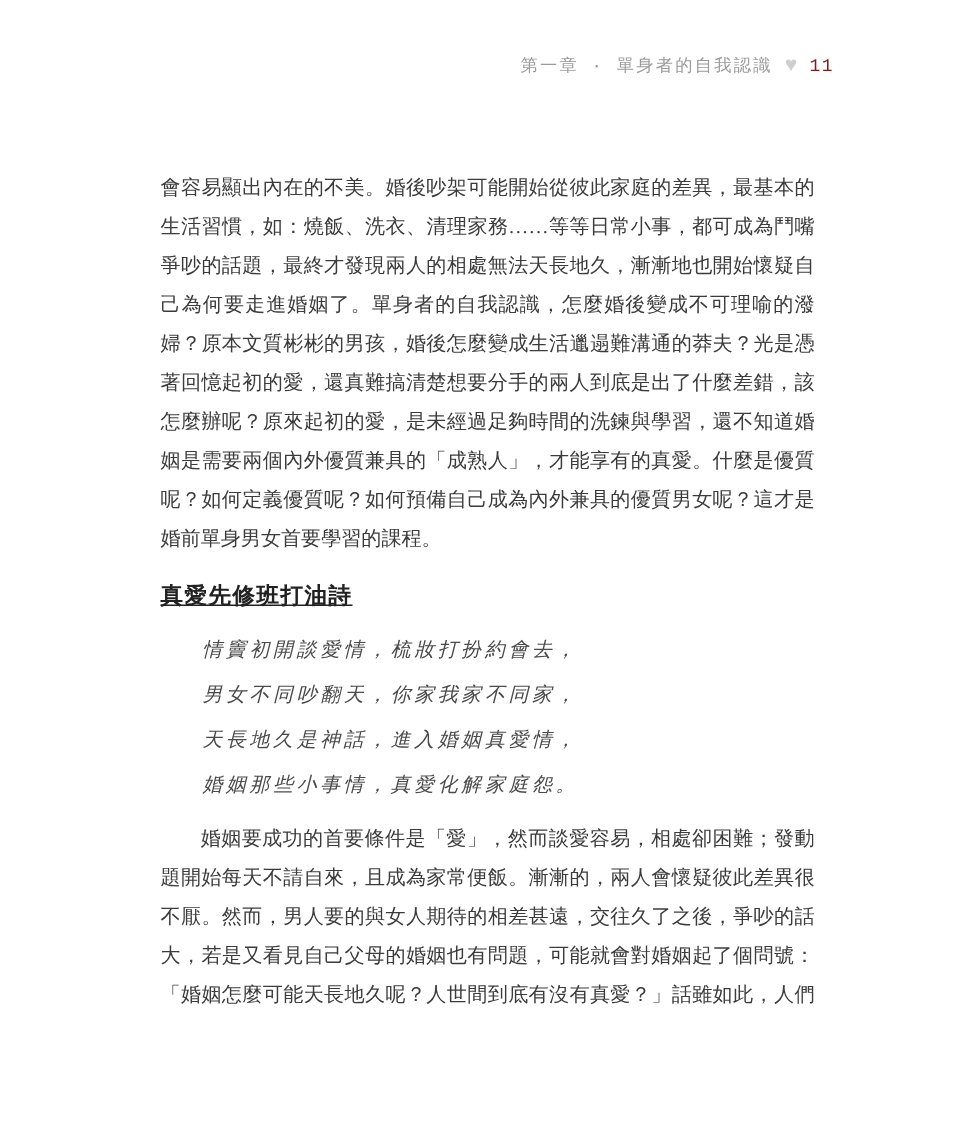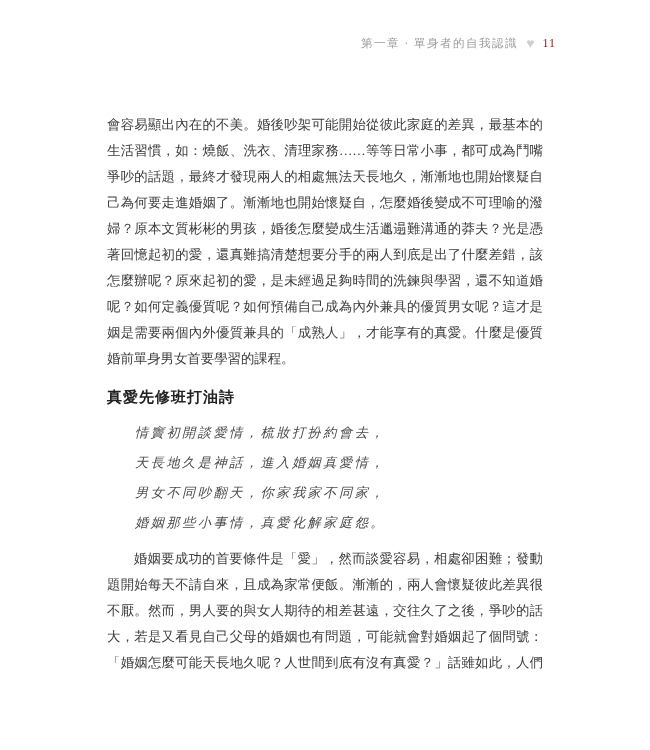--- a/index.html
+++ b/index.html
@@ -15,21 +15,21 @@
     overflow: hidden;
     font-family: "Liberation Serif", serif;
   }
   .running-header {
     position: absolute;
     top: 36px;
     right: 94px;
     display: flex;
     align-items: center;
     gap: 8px;
-    font-family: Liberation Serif, serif;
+    font-family: Liberation Mono, monospace;
     font-size: 11.5px;
     letter-spacing: 1.5px;
     color: #9b9b9b;
   }
   .running-header .heart {
     color: #cfcfcf;
     font-size: 14px;
     letter-spacing: 0;
     line-height: 1;
   }
@@ -62,20 +62,21 @@
     text-indent: 2em;
   }
   .section-heading {
     margin-top: 16px;
     font-family: "Liberation Sans", sans-serif;
     font-size: 15px;
     font-weight: bold;
     color: #222222;
     letter-spacing: 1px;
     height: 24px;
+    text-decoration: underline;
   }
   .poem {
     margin-top: 6px;
     margin-left: 28px;
     font-style: italic;
     color: #4a4a4a;
   }
   .poem .tline {
     text-align: center;
     text-align-last: left;
@@ -98,35 +99,35 @@
     <span class="heart">♥</span>
     <span class="pagenum">11</span>
   </div>
 
   <div class="content">
 
     <div class="bodytext para1">
         <div class="tline">會容易顯出內在的不美。婚後吵架可能開始從彼此家庭的差異，最基本的</div>
         <div class="tline">生活習慣，如：燒飯、洗衣、清理家務……等等日常小事，都可成為鬥嘴</div>
         <div class="tline">爭吵的話題，最終才發現兩人的相處無法天長地久，漸漸地也開始懷疑自</div>
-        <div class="tline">己為何要走進婚姻了。漸漸地也開始懷疑自，怎麼婚後變成不可理喻的潑</div>
+        <div class="tline">己為何要走進婚姻了。單身者的自我認識，怎麼婚後變成不可理喻的潑</div>
         <div class="tline">婦？原本文質彬彬的男孩，婚後怎麼變成生活邋遢難溝通的莽夫？光是憑</div>
         <div class="tline">著回憶起初的愛，還真難搞清楚想要分手的兩人到底是出了什麼差錯，該</div>
         <div class="tline">怎麼辦呢？原來起初的愛，是未經過足夠時間的洗鍊與學習，還不知道婚</div>
+        <div class="tline">姻是需要兩個內外優質兼具的「成熟人」，才能享有的真愛。什麼是優質</div>
         <div class="tline">呢？如何定義優質呢？如何預備自己成為內外兼具的優質男女呢？這才是</div>
-        <div class="tline">姻是需要兩個內外優質兼具的「成熟人」，才能享有的真愛。什麼是優質</div>
         <div class="tline last">婚前單身男女首要學習的課程。</div>
       </div>
 
     <div class="section-heading">真愛先修班打油詩</div>
 
     <div class="bodytext poem">
         <div class="tline">情竇初開談愛情，梳妝打扮約會去，</div>
+        <div class="tline">男女不同吵翻天，你家我家不同家，</div>
         <div class="tline">天長地久是神話，進入婚姻真愛情，</div>
-        <div class="tline">男女不同吵翻天，你家我家不同家，</div>
         <div class="tline last">婚姻那些小事情，真愛化解家庭怨。</div>
       </div>
 
     <div class="bodytext para2 indent-first">
         <div class="tline">婚姻要成功的首要條件是「愛」，然而談愛容易，相處卻困難；發動</div>
         <div class="tline">題開始每天不請自來，且成為家常便飯。漸漸的，兩人會懷疑彼此差異很</div>
         <div class="tline">不厭。然而，男人要的與女人期待的相差甚遠，交往久了之後，爭吵的話</div>
         <div class="tline">大，若是又看見自己父母的婚姻也有問題，可能就會對婚姻起了個問號：</div>
         <div class="tline">「婚姻怎麼可能天長地久呢？人世間到底有沒有真愛？」話雖如此，人們</div>
       </div>

